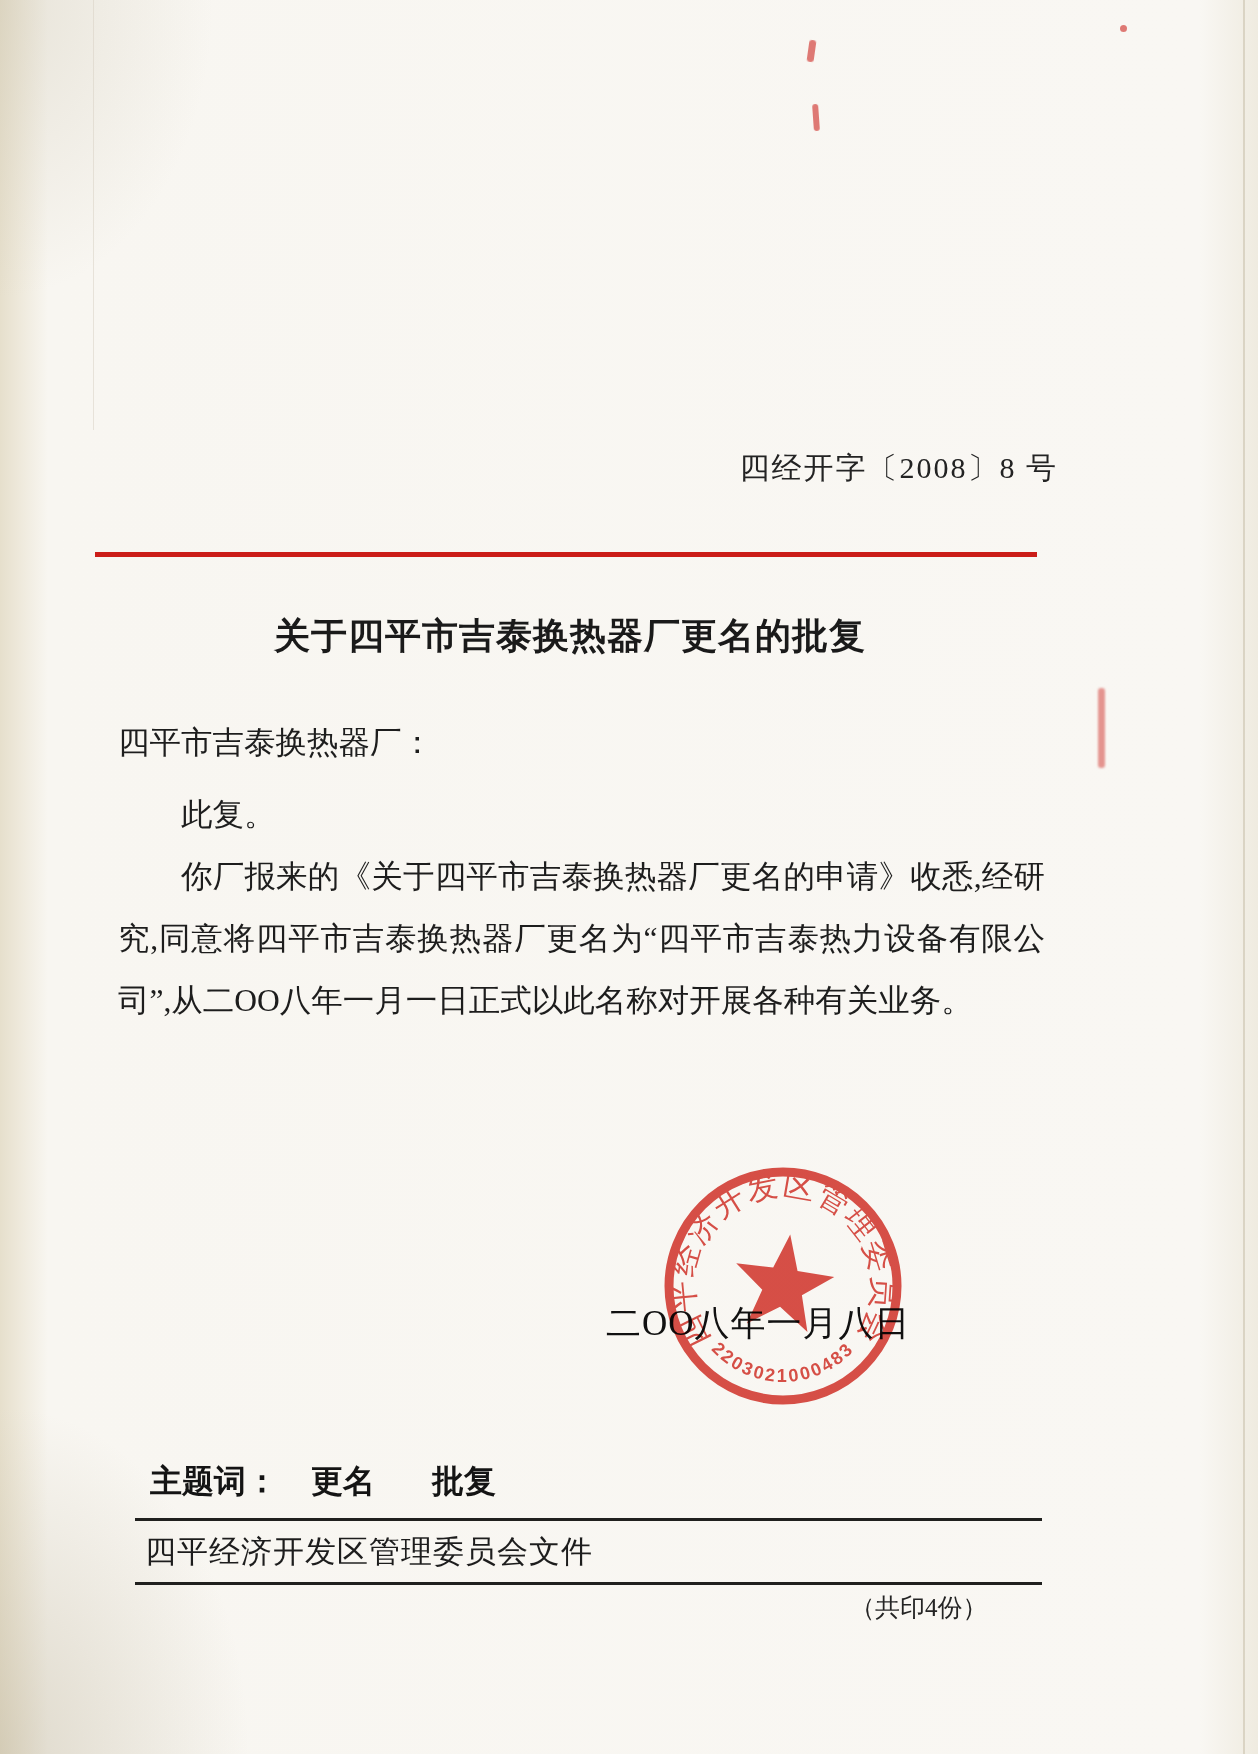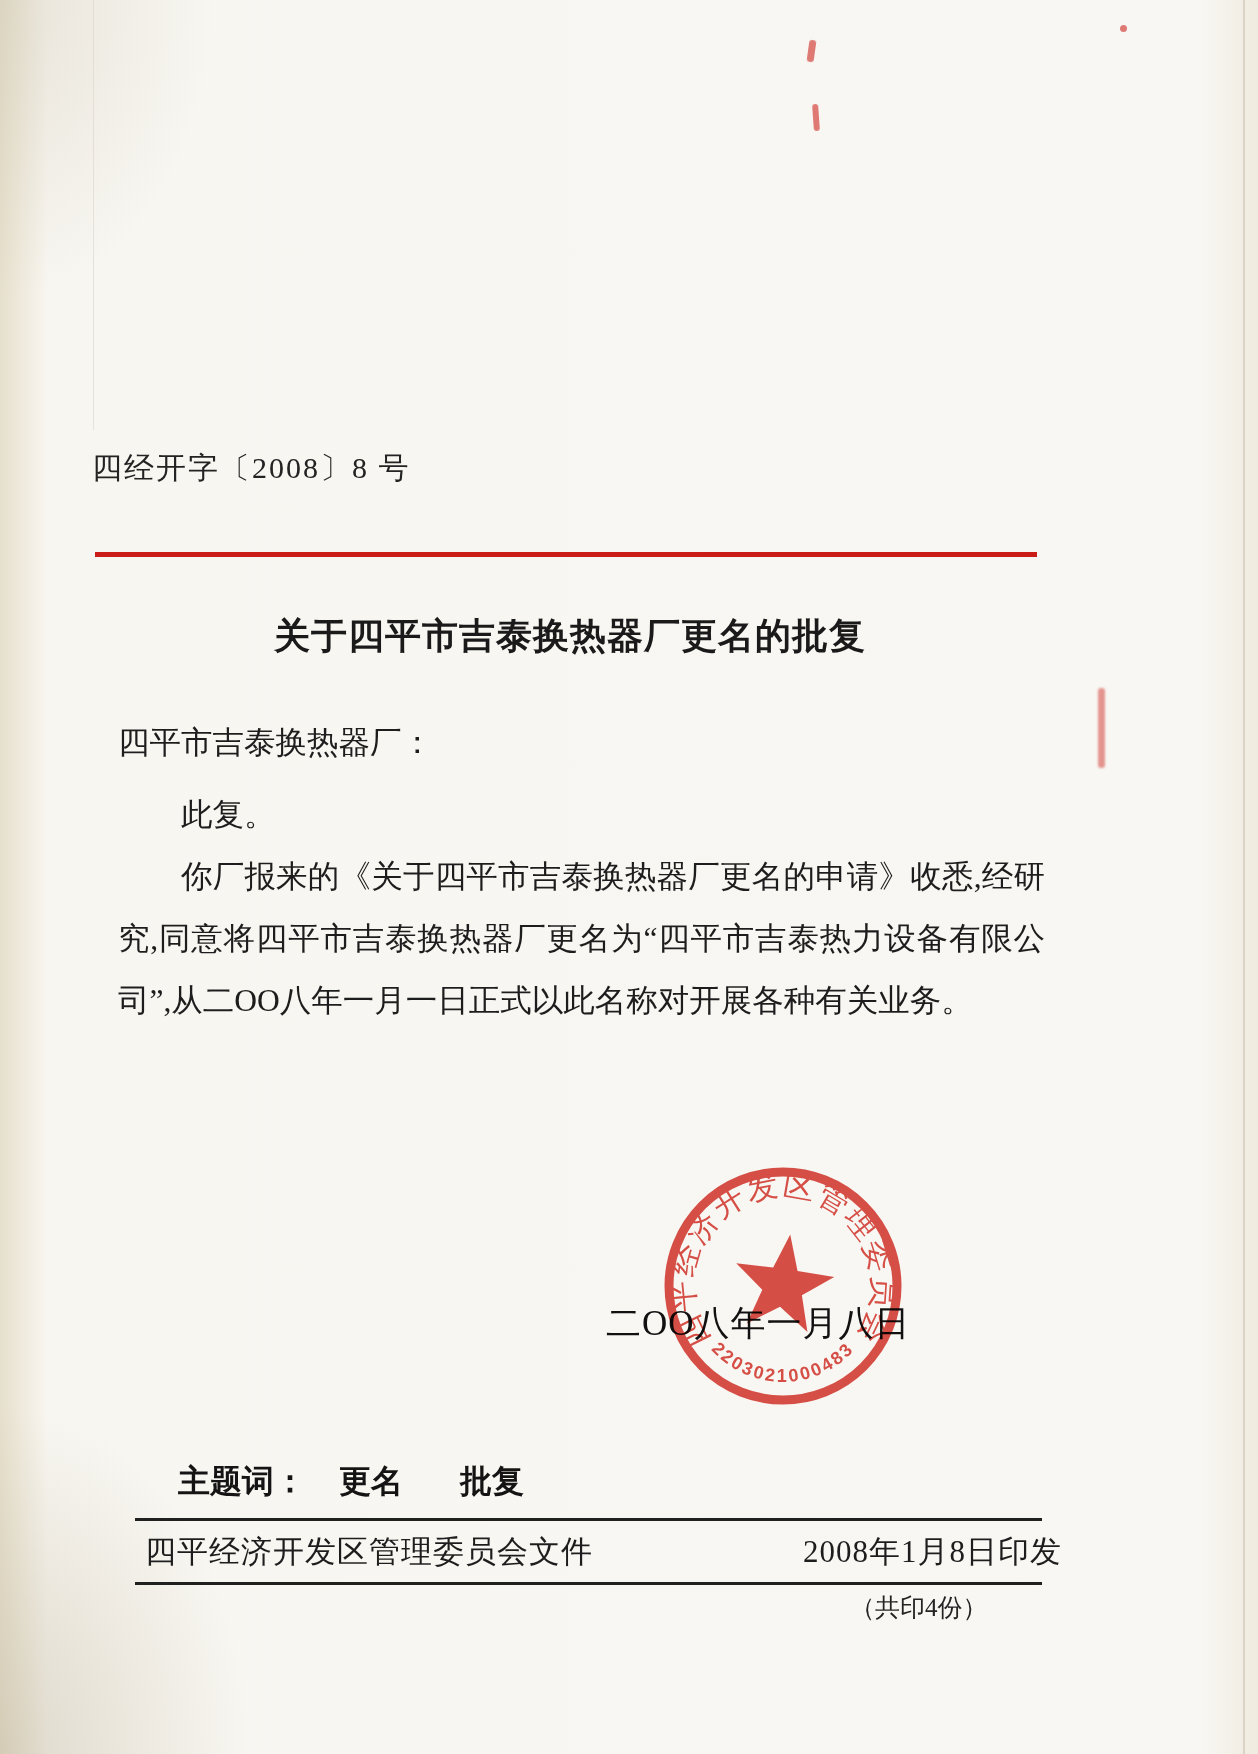--- a/index.html
+++ b/index.html
@@ -23,22 +23,22 @@
   .org-title{
     position:absolute;left:95px;top:190px;width:950px;height:150px;
     color:#d8251b;font-weight:bold;white-space:nowrap;
   }
   .org-title .stretch{
     display:inline-block;font-size:120px;line-height:140px;
     transform:scale(0.655,1.02);transform-origin:0 50%;
     letter-spacing:0px;
   }
   .doc-number{
-    position:absolute;left:92px;top:448px;width:950px;
-    text-align:left;font-size:30px;color:#232323;letter-spacing:2px;
+    position:absolute;left:108px;top:448px;width:950px;
+    text-align:right;font-size:30px;color:#232323;letter-spacing:2px;
   }
   .red-rule{position:absolute;left:95px;top:552px;width:942px;height:5px;background:#cb1d18;}
 
   .doc-title{
     position:absolute;left:95px;top:612px;width:950px;text-align:center;
     font-family:"Liberation Sans","DejaVu Sans",sans-serif;
     font-weight:bold;font-size:36px;color:#1a1a1a;letter-spacing:1px;
   }
 
   .body-text{
@@ -59,21 +59,21 @@
     position:absolute;left:645px;top:1148px;width:276px;height:276px;z-index:2;
     mix-blend-mode:multiply;opacity:.92;
   }
   .seal text{font-family:"Liberation Serif","DejaVu Serif",serif;}
   .seal .serial{font-family:"Liberation Sans","DejaVu Sans",sans-serif;font-weight:bold;}
 
   .subject-row{
     position:absolute;left:150px;top:1460px;
     display:flex;align-items:baseline;
     font-family:"Liberation Sans","DejaVu Sans",sans-serif;
-    font-weight:bold;font-size:32px;color:#141414;margin-left:28px;
+    font-weight:bold;font-size:32px;color:#141414;
   }
   .subject-row .term1{margin-left:33px;text-align:center;}
   .subject-row .term2{margin-left:57px;}
 
   .hline1{position:absolute;left:135px;top:1518px;width:907px;height:3px;background:#20201e;}
   .hline2{position:absolute;left:135px;top:1582px;width:907px;height:3px;background:#20201e;}
 
   .issuing-office{position:absolute;left:145px;top:1531px;font-size:31px;color:#1d1d1d;letter-spacing:1px;}
   .print-date{position:absolute;left:803px;top:1531px;font-size:31px;color:#1d1d1d;letter-spacing:1px;}
   .copies-note{position:absolute;left:850px;top:1591px;font-size:25px;color:#242424;}
@@ -123,21 +123,20 @@
   </svg>
 
   <div class="subject-row">
     <span>主题词：</span>
     <span class="term1">更名</span>
     <span class="term2">批复</span>
   </div>
 
   <div class="hline1"></div>
   <div class="issuing-office">四平经济开发区管理委员会文件</div>
-  <div class="print-date">2008年1月8日印发</div>
   <div class="hline2"></div>
   <div class="copies-note">（共印4份）</div>
 
   <div class="ink-mark mark-a"></div>
   <div class="ink-mark mark-b"></div>
   <div class="ink-mark mark-c"></div>
   <div class="ink-mark mark-d"></div>
 
 </div>
 

